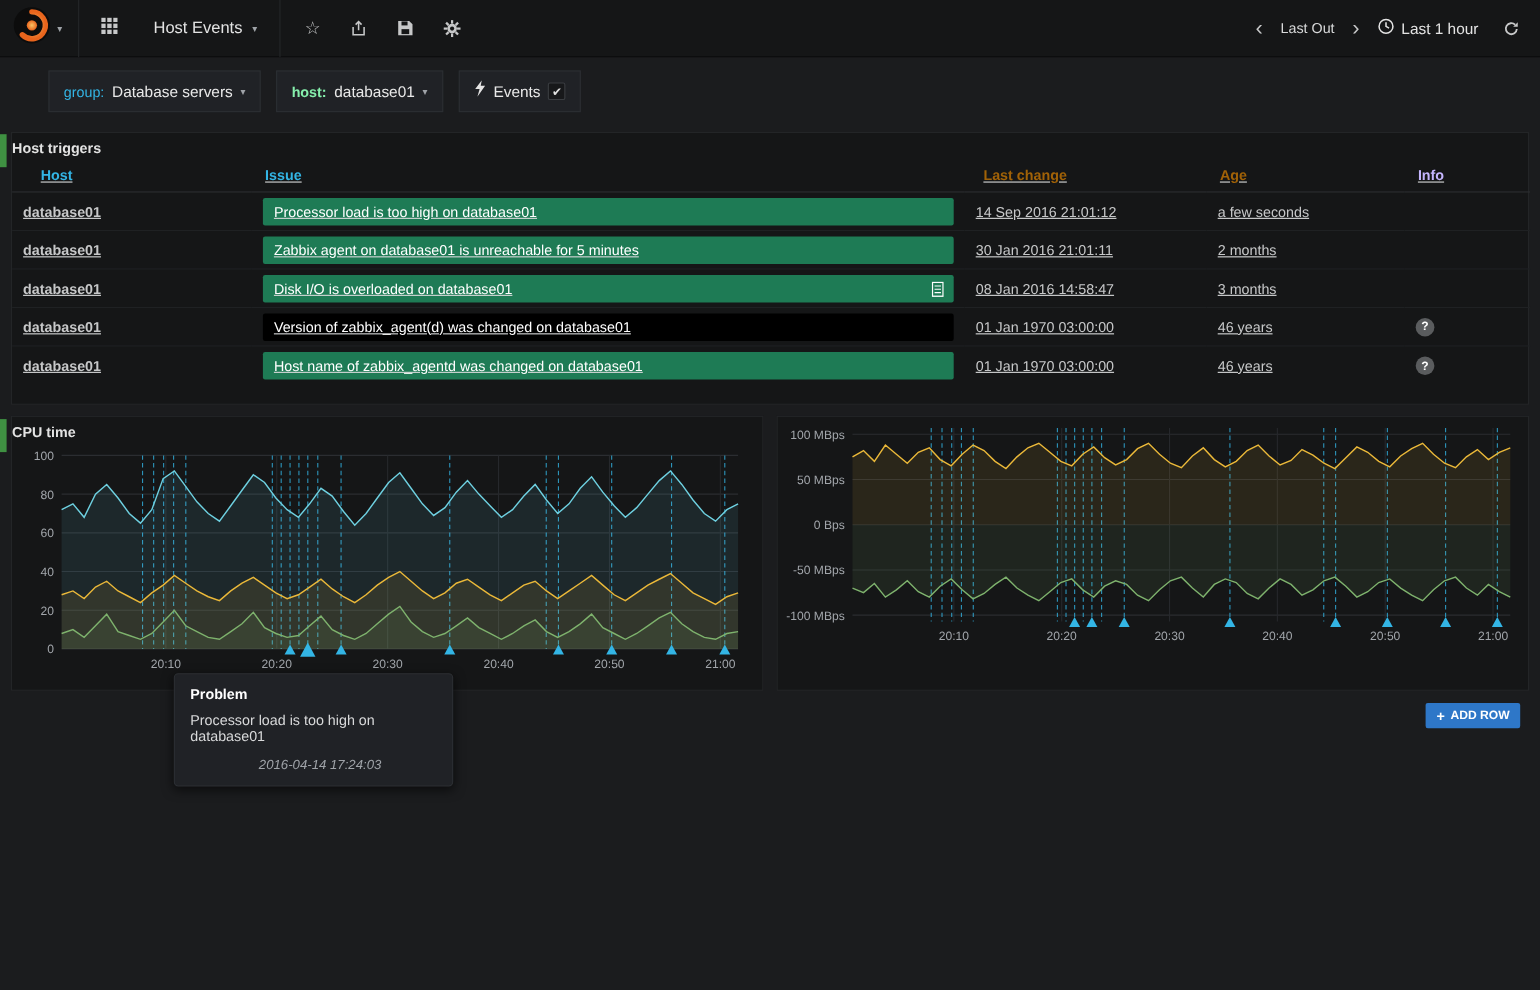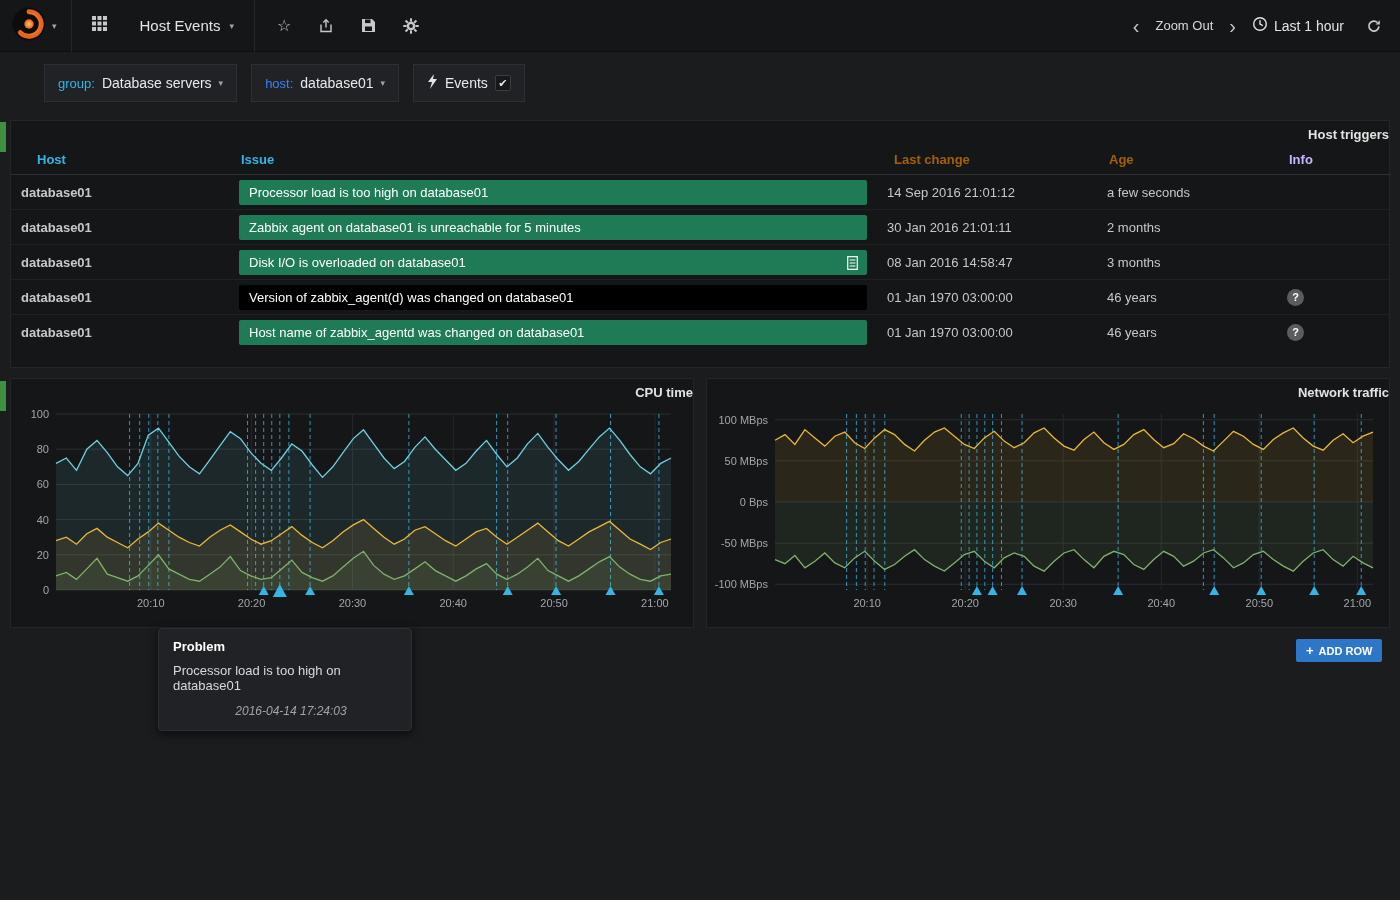--- a/index.html
+++ b/index.html
@@ -29,47 +29,47 @@
              gap:14px; padding:0 10px;margin-left:34px; }
   .var-control { display:inline-flex; align-items:center; gap:7px; height:38px; padding:0 13px;
                  background:#202226; border:1px solid #2c2f33; cursor:pointer; }
   .var-label { color:#33b5e5; font-size:13px; }
   .var-value { color:#e9e9e9; font-size:14px; }
   .checkbox { width:16px; height:16px; background:#17181a; border:1px solid #3a3d41; border-radius:2px;
               display:inline-flex; align-items:center; justify-content:center; font-size:11px; color:#e3e3e3; cursor:pointer; }
 
   
   .panel { position:absolute; background:#151617; border:1px solid #232527; }
-  .panel-title { text-align:right; font-weight:bold; font-size:13px; color:#e3e3e3; padding:6px 0 4px 0; cursor:pointer; }
+  .panel-title { text-align:left; font-weight:bold; font-size:13px; color:#e3e3e3; padding:6px 0 4px 0; cursor:pointer; }
   .row-tab { position:absolute; left:0; width:6px; height:30px; background:#3f9142; cursor:pointer; }
 
   
   .panel-triggers { left:10px; top:120px; width:1380px; height:248px; }
-  table.triggers { width:100%; border-collapse:collapse; font-size:13px; table-layout:fixed; }
+  table.triggers { width:100%; border-collapse:collapse; font-size:13px; table-layout:fixed;text-decoration:underline; }
   table.triggers th { color:#33b5e5; text-align:left; font-weight:bold; padding:6px 10px 7px 12px;
                       border-bottom:1px solid #2c2e31; }
   table.triggers th.col-host { padding-left:26px; }
   table.triggers th.col-lastchange { padding-left:17px; }
   table.triggers td { padding:4px 10px; border-top:1px solid #1f2123; color:#c7c8c9; vertical-align:middle; height:35px; }
   td.host-cell { font-weight:bold; color:#e3e3e3; padding-left:26px; }
   td.lastchange-cell { padding-left:17px; color:#dcdcdc; }
   .badge { position:relative; display:block; border-radius:2px; padding:5px 28px 5px 10px; color:#ffffff;
            font-size:13px; cursor:pointer; }
   .doc-icon { position:absolute; right:9px; top:6px; }
   .qmark { display:inline-flex; width:17px; height:17px; border-radius:50%; background:#5a5c5e; color:#fff;
            font-size:11px; font-weight:bold; align-items:center; justify-content:center; cursor:pointer; }
 
   
   .panel-cpu { left:10px; top:378px; width:684px; height:250px; }
   .panel-net { left:706px; top:378px; width:684px; height:250px; }
   svg.chart { display:block; }
 
   
   .ann-tooltip { position:absolute; left:158px; top:612px; width:254px; background:#202226; border:1px solid #2c2f33;
-                 border-radius:4px; padding:10px 2px 12px 14px; box-shadow:0 3px 10px rgba(0,0,0,.6); z-index:20;margin-top:16px; }
+                 border-radius:4px; padding:10px 2px 12px 14px; box-shadow:0 3px 10px rgba(0,0,0,.6); z-index:20; }
   .ann-title { font-weight:bold; font-size:13px; color:#ffffff; margin-bottom:9px; }
   .ann-text { font-size:13px; color:#d8d9da; margin-bottom:11px; }
   .ann-time { font-size:12px; color:#9fa3a8; font-style:italic; text-align:center; }
 
   
   .add-row-btn { position:absolute; left:1296px; top:639px; height:23px; background:#2e77c8; color:#fff;
                  border:none; border-radius:2px; font-size:11px; font-weight:bold; padding:0 10px;
                  display:inline-flex; align-items:center; gap:5px; cursor:pointer; font-family:"Liberation Sans",sans-serif; }
   .plus { font-size:13px; font-weight:bold; }
 </style>
@@ -145,21 +145,21 @@
           </g>
           <circle cx="8" cy="8" r="1.9" fill="#151617"></circle>
         </svg>
       </span>
     </div>
 
     <div class="nav-spacer"></div>
 
     <div class="time-controls">
       <span class="chev">‹</span>
-      <span class="zoom-out">Zoom Out</span>
+      <span class="zoom-out">Last Out</span>
       <span class="chev">›</span>
       <span class="time-range">
         <span>
           <svg width="16" height="16" viewBox="0 0 16 16" fill="none" stroke="#e3e3e3" stroke-width="1.4">
             <circle cx="8" cy="8" r="6.3"></circle>
             <path d="M8 4.2 V8 L10.8 9.6"></path>
           </svg>
         </span>
         <span>Last 1 hour</span>
       </span>
@@ -172,21 +172,21 @@
     </div>
   </div>
 
   <div class="submenu">
     <div class="var-control">
       <span class="var-label" style="color: rgb(51, 181, 229);">group:</span>
       <span class="var-value">Database servers</span>
       <span class="caret">▾</span>
     </div>
     <div class="var-control">
-      <span class="var-label" style="color: #3b82f6;">host:</span>
+      <span class="var-label" style="color: #86efac; font-weight: bold;">host:</span>
       <span class="var-value">database01</span>
       <span class="caret">▾</span>
     </div>
     <div class="var-control">
       <span>
         <svg width="11" height="15" viewBox="0 0 11 15">
             <polygon points="7,0 1,8 5,8 3,15 10,5 6,5" fill="#e3e3e3"></polygon>
           </svg>
       </span>
       <span class="var-value">Events</span>
@@ -327,21 +327,20 @@
         <polygon points="294.1,191 304.1,191 299.1,182" fill="#33b5e5"></polygon>
         <polygon points="392.9,191 402.9,191 397.9,182" fill="#33b5e5"></polygon>
         <polygon points="491.7,191 501.7,191 496.7,182" fill="#33b5e5"></polygon>
         <polygon points="540.1,191 550.1,191 545.1,182" fill="#33b5e5"></polygon>
         <polygon points="594.5,191 604.5,191 599.5,182" fill="#33b5e5"></polygon>
         <polygon points="642.9,191 652.9,191 647.9,182" fill="#33b5e5"></polygon>
       </svg>
   </div>
 
   <div class="panel panel-net">
-    <div class="panel-title">Network traffic</div>
     <svg class="chart" id="chart-net" width="682" height="222">
         <line x1="68" x2="666" y1="15.757009345794387" y2="15.757009345794387" stroke="#2b2d31" stroke-width="1"></line>
         <text x="61" y="19.757009345794387" text-anchor="end" fill="#a2a6ab" font-size="11">100 MBps</text>
         <line x1="68" x2="666" y1="56.87850467289718" y2="56.87850467289718" stroke="#2b2d31" stroke-width="1"></line>
         <text x="61" y="60.87850467289718" text-anchor="end" fill="#a2a6ab" font-size="11">50 MBps</text>
         <line x1="68" x2="666" y1="98" y2="98" stroke="#2b2d31" stroke-width="1"></line>
         <text x="61" y="102" text-anchor="end" fill="#a2a6ab" font-size="11">0 Bps</text>
         <line x1="68" x2="666" y1="139.12149532710282" y2="139.12149532710282" stroke="#2b2d31" stroke-width="1"></line>
         <text x="61" y="143.12149532710282" text-anchor="end" fill="#a2a6ab" font-size="11">-50 MBps</text>
         <line x1="68" x2="666" y1="180.2429906542056" y2="180.2429906542056" stroke="#2b2d31" stroke-width="1"></line>

